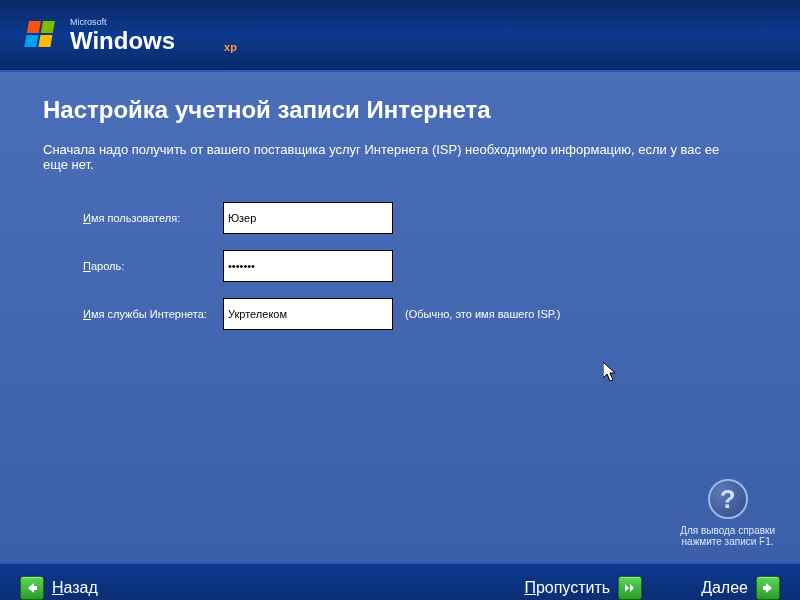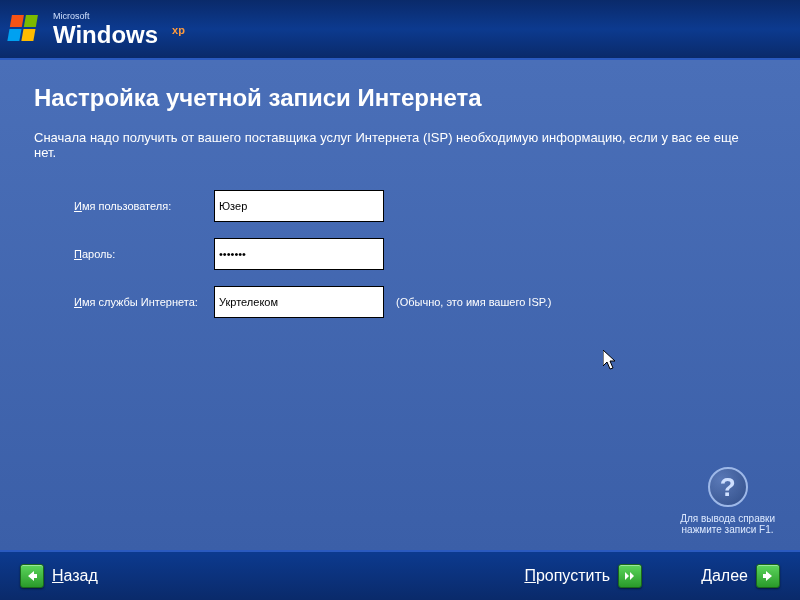--- a/index.html
+++ b/index.html
@@ -1,37 +1,37 @@
 <!DOCTYPE html>
 <html><head>
 <meta charset="utf-8">
 <style>
 * { box-sizing: border-box; margin: 0; padding: 0; }
 html, body { width: 800px; height: 600px; overflow: hidden; font-family: Tahoma, Arial, sans-serif; }
 body { background: #4a6fb8; }
 
 .header {
-  height: 60px;
+  height: 72px;
   background: linear-gradient(to bottom, #0a2a6a 0%, #0c3a8f 50%, #0a2a6a 100%);
   border-bottom: 2px solid #2a5abf;
   display: flex;
   align-items: center;
-  padding-left: 5px;
+  padding-left: 22px;
   color: #fff;
 }
 .flag { width: 40px; height: 40px; margin-right: 8px; }
 .ms-text { font-size: 9px; color: #cfe0ff; line-height: 1; margin-bottom: 2px; }
-.win-text { font-size: 24px; font-weight: bold; color: #fff; display: flex; align-items: flex-start; line-height: 1; }
+.win-text { font-size: 24px; font-weight: bold; color: #fff; display: flex; align-items: flex-end; line-height: 1; gap: 35px; }
 .xp { font-size: 11px; color: #ff9a3c; font-weight: bold; margin-left: 14px; margin-top: 2px; }
 
 .content {
   height: 490px;
   background: linear-gradient(to bottom, #4a6fb8 0%, #3b5fa8 100%);
   color: #fff;
-  padding: 24px 55px 0 34px;
+  padding: 24px 55px 0 43px;
   position: relative;
 }
 h1 { font-size: 24px; font-weight: bold; margin-bottom: 18px; }
 .subtitle { font-size: 13px; margin-bottom: 30px; }
 
 .form { margin-left: 40px; }
 .row { display: flex; align-items: center; margin-bottom: 16px; font-size: 11px; }
 .label { width: 140px; }
 .label .u { text-decoration: underline; }
 input {

